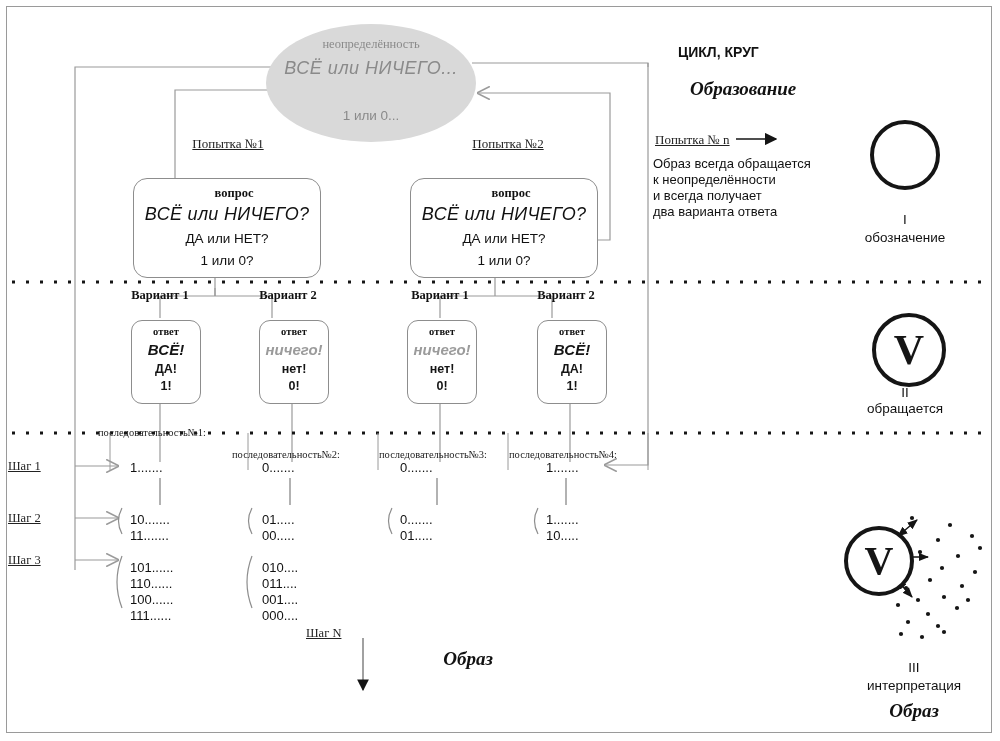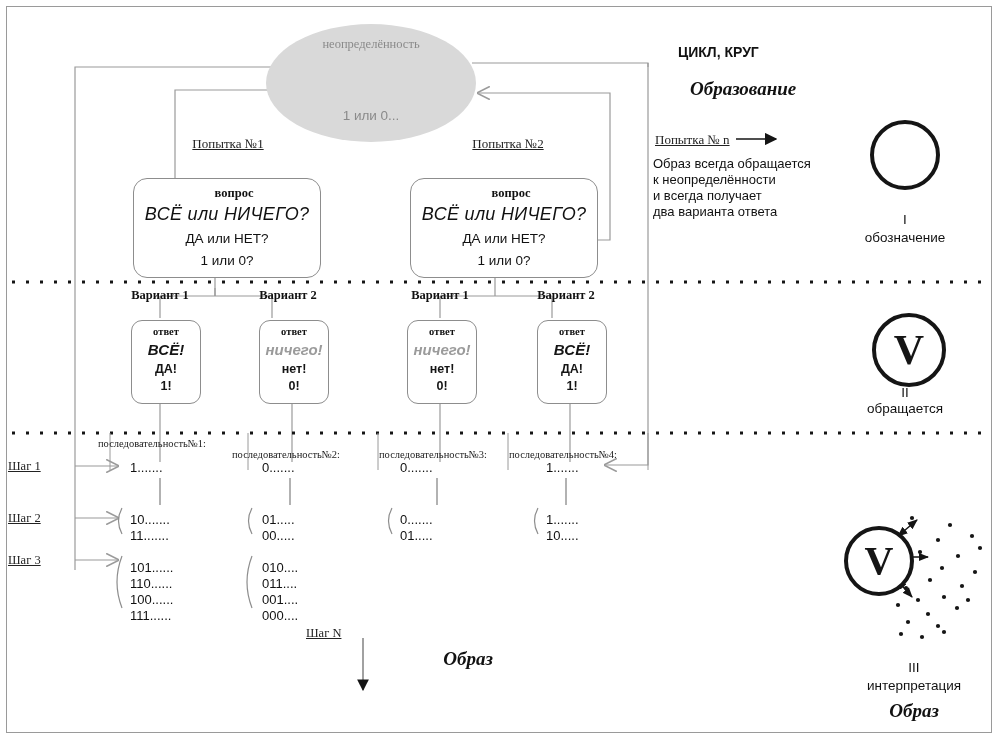--- a/index.html
+++ b/index.html
@@ -185,20 +185,21 @@
     </g>
     <g stroke="#151515" stroke-width="1.5" fill="none">
       <line x1="898" y1="536" x2="917" y2="520" marker-end="url(#dotArrow)" marker-start="url(#dotArrowStart)"></line>
       <line x1="902" y1="557" x2="928" y2="557" marker-end="url(#dotArrow)" marker-start="url(#dotArrowStart)"></line>
       <line x1="897" y1="580" x2="912" y2="597" marker-end="url(#dotArrow)" marker-start="url(#dotArrowStart)"></line>
     </g>
   </svg>
 
   <div id="ellipse">
     <div class="e1">неопределённость</div>
+    <div class="e2">ВСЁ или НИЧЕГО...</div>
     <div class="e4">1 или 0...</div>
   </div>
 
   <div class="lbl attempt u ctr" style="left:228px;top:136px;">Попытка №1</div>
   <div class="lbl attempt u ctr" style="left:508px;top:136px;">Попытка №2</div>
   <div class="lbl attempt u" style="left:655px;top:132px;">Попытка № n</div>
 
   <div class="qbox" style="left:133px;top:178px;">
     <div class="q1">вопрос</div>
     <div class="q2">ВСЁ или НИЧЕГО?</div>
@@ -240,21 +241,21 @@
     <div class="a1 dark">ВСЁ!</div>
     <div class="a2 dark">ДА!</div>
     <div class="a3 dark">1!</div>
   </div>
 
   <div class="lbl step u" style="left:8px;top:459px;">Шаг 1</div>
   <div class="lbl step u" style="left:8px;top:511px;">Шаг 2</div>
   <div class="lbl step u" style="left:8px;top:553px;">Шаг 3</div>
   <div class="lbl step u" style="left:306px;top:626px;">Шаг N</div>
 
-  <div class="lbl seqhdr" style="left:98px;top:438px;font-family:Liberation Serif, serif;">последовательность№1:</div>
+  <div class="lbl seqhdr" style="left:98px;top:427px;font-family:Liberation Serif, serif;">последовательность№1:</div>
   <div class="lbl bits" style="left:130px;top:460px;">1.......</div>
   <div class="lbl bits" style="left:130px;top:512px;">10.......</div>
   <div class="lbl bits" style="left:130px;top:528px;">11.......</div>
   <div class="lbl bits" style="left:130px;top:560px;">101......</div>
   <div class="lbl bits" style="left:130px;top:576px;">110......</div>
   <div class="lbl bits" style="left:130px;top:592px;">100......</div>
   <div class="lbl bits" style="left:130px;top:608px;">111......</div>
 
   <div class="lbl seqhdr" style="left:232px;top:449px;">последовательность№2:</div>
   <div class="lbl bits" style="left:262px;top:460px;">0.......</div>

